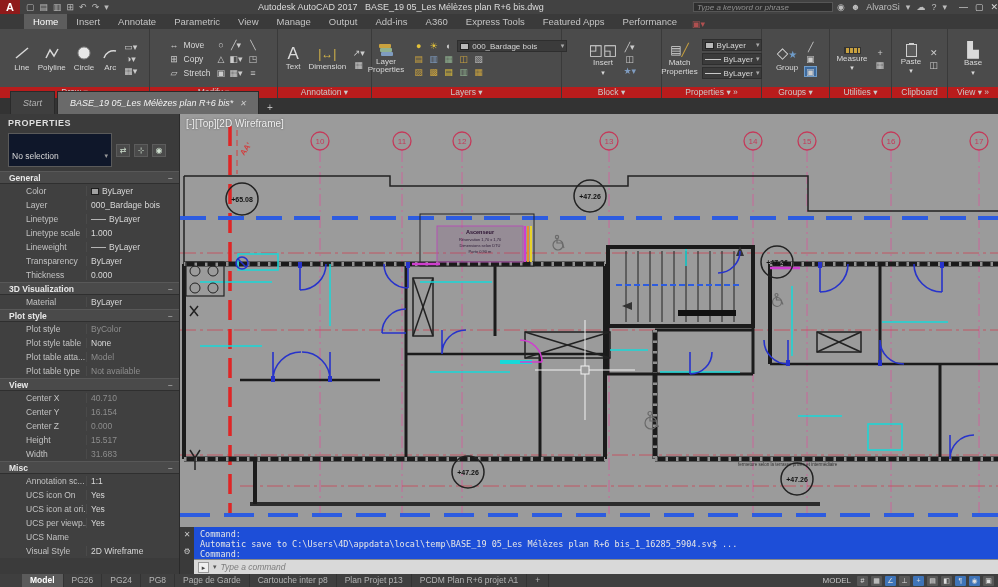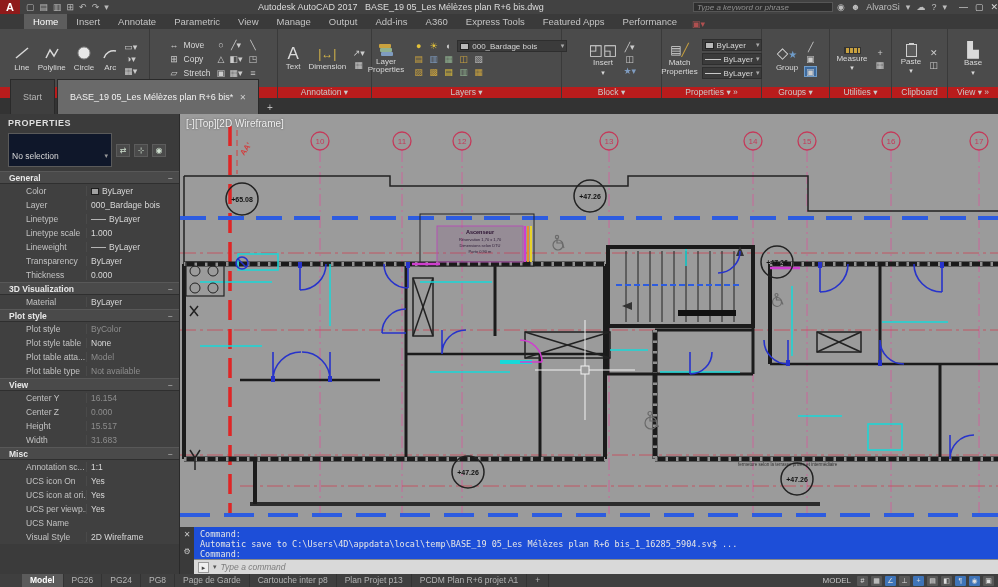--- a/index.html
+++ b/index.html
@@ -55,22 +55,22 @@
   .lyr-stack { width:14px; height:13px; position:relative; }
   .lyr-stack i { position:absolute; width:12px; height:4px; border-radius:1px; display:block; }
   .rulericon { width:17px; height:7px; background:#c9a23f; border:1px solid #333;
         background-image:repeating-linear-gradient(90deg,#333 0 1px,transparent 1px 4px); }
   .clipicon { width:11px; height:13px; border:1px solid #cfcfcf; position:relative; background:#5a5a5a; }
   .clipicon:before { content:""; position:absolute; left:2px; top:-2px; width:5px; height:2px; background:#cfcfcf; }
 
   
   .ftabs { position:absolute; left:0; top:98px; width:998px; height:16px; background:#333333;
         display:flex; align-items:flex-end; padding-left:10px; gap:2px; }
-  .ftab { font-size:9px; color:#b5b5b5; background:#3f3f3f; padding:12px 12px;
-        border:1px solid #2a2a2a; border-bottom:none; cursor:pointer; white-space:nowrap; }
+  .ftab { font-size:9px; color:#b5b5b5; background:#3f3f3f; padding:6px 12px;
+        border:1px solid #2a2a2a; border-bottom:none; cursor:pointer; white-space:nowrap;font-style:italic; }
   .ftab.active { background:#6a6a6a; color:#f2f2f2; }
   .ftab .x { margin-left:6px; color:#cccccc; font-size:8px; }
   .ftab-new { color:#bbb; font-size:10px; padding:1px 6px; cursor:pointer; }
 
   
   .palette { position:absolute; left:0; top:114px; width:180px; height:460px; background:#3b3b3b;
         border-right:1px solid #2a2a2a; color:#cccccc; }
   .pal-title { font-size:9px; font-weight:bold; letter-spacing:.5px; color:#dedede;
         padding:4px 0 3px 8px; }
   .pal-combo { display:flex; align-items:center; gap:4px; padding:2px 4px 4px 8px; }
@@ -499,20 +499,24 @@
           <div class="lab">Plot table atta...</div>
           <div class="val muted">Model</div>
         </div>
         <div class="prow">
           <div class="lab">Plot table type</div>
           <div class="val muted">Not available</div>
         </div>
         <div class="psec-h">
           <span>View</span>
           <span class="min">−</span>
+        </div>
+        <div class="prow">
+          <div class="lab">Center X</div>
+          <div class="val muted">40.710</div>
         </div>
         <div class="prow">
           <div class="lab">Center Y</div>
           <div class="val muted">16.154</div>
         </div>
         <div class="prow">
           <div class="lab">Center Z</div>
           <div class="val muted">0.000</div>
         </div>
         <div class="prow">

